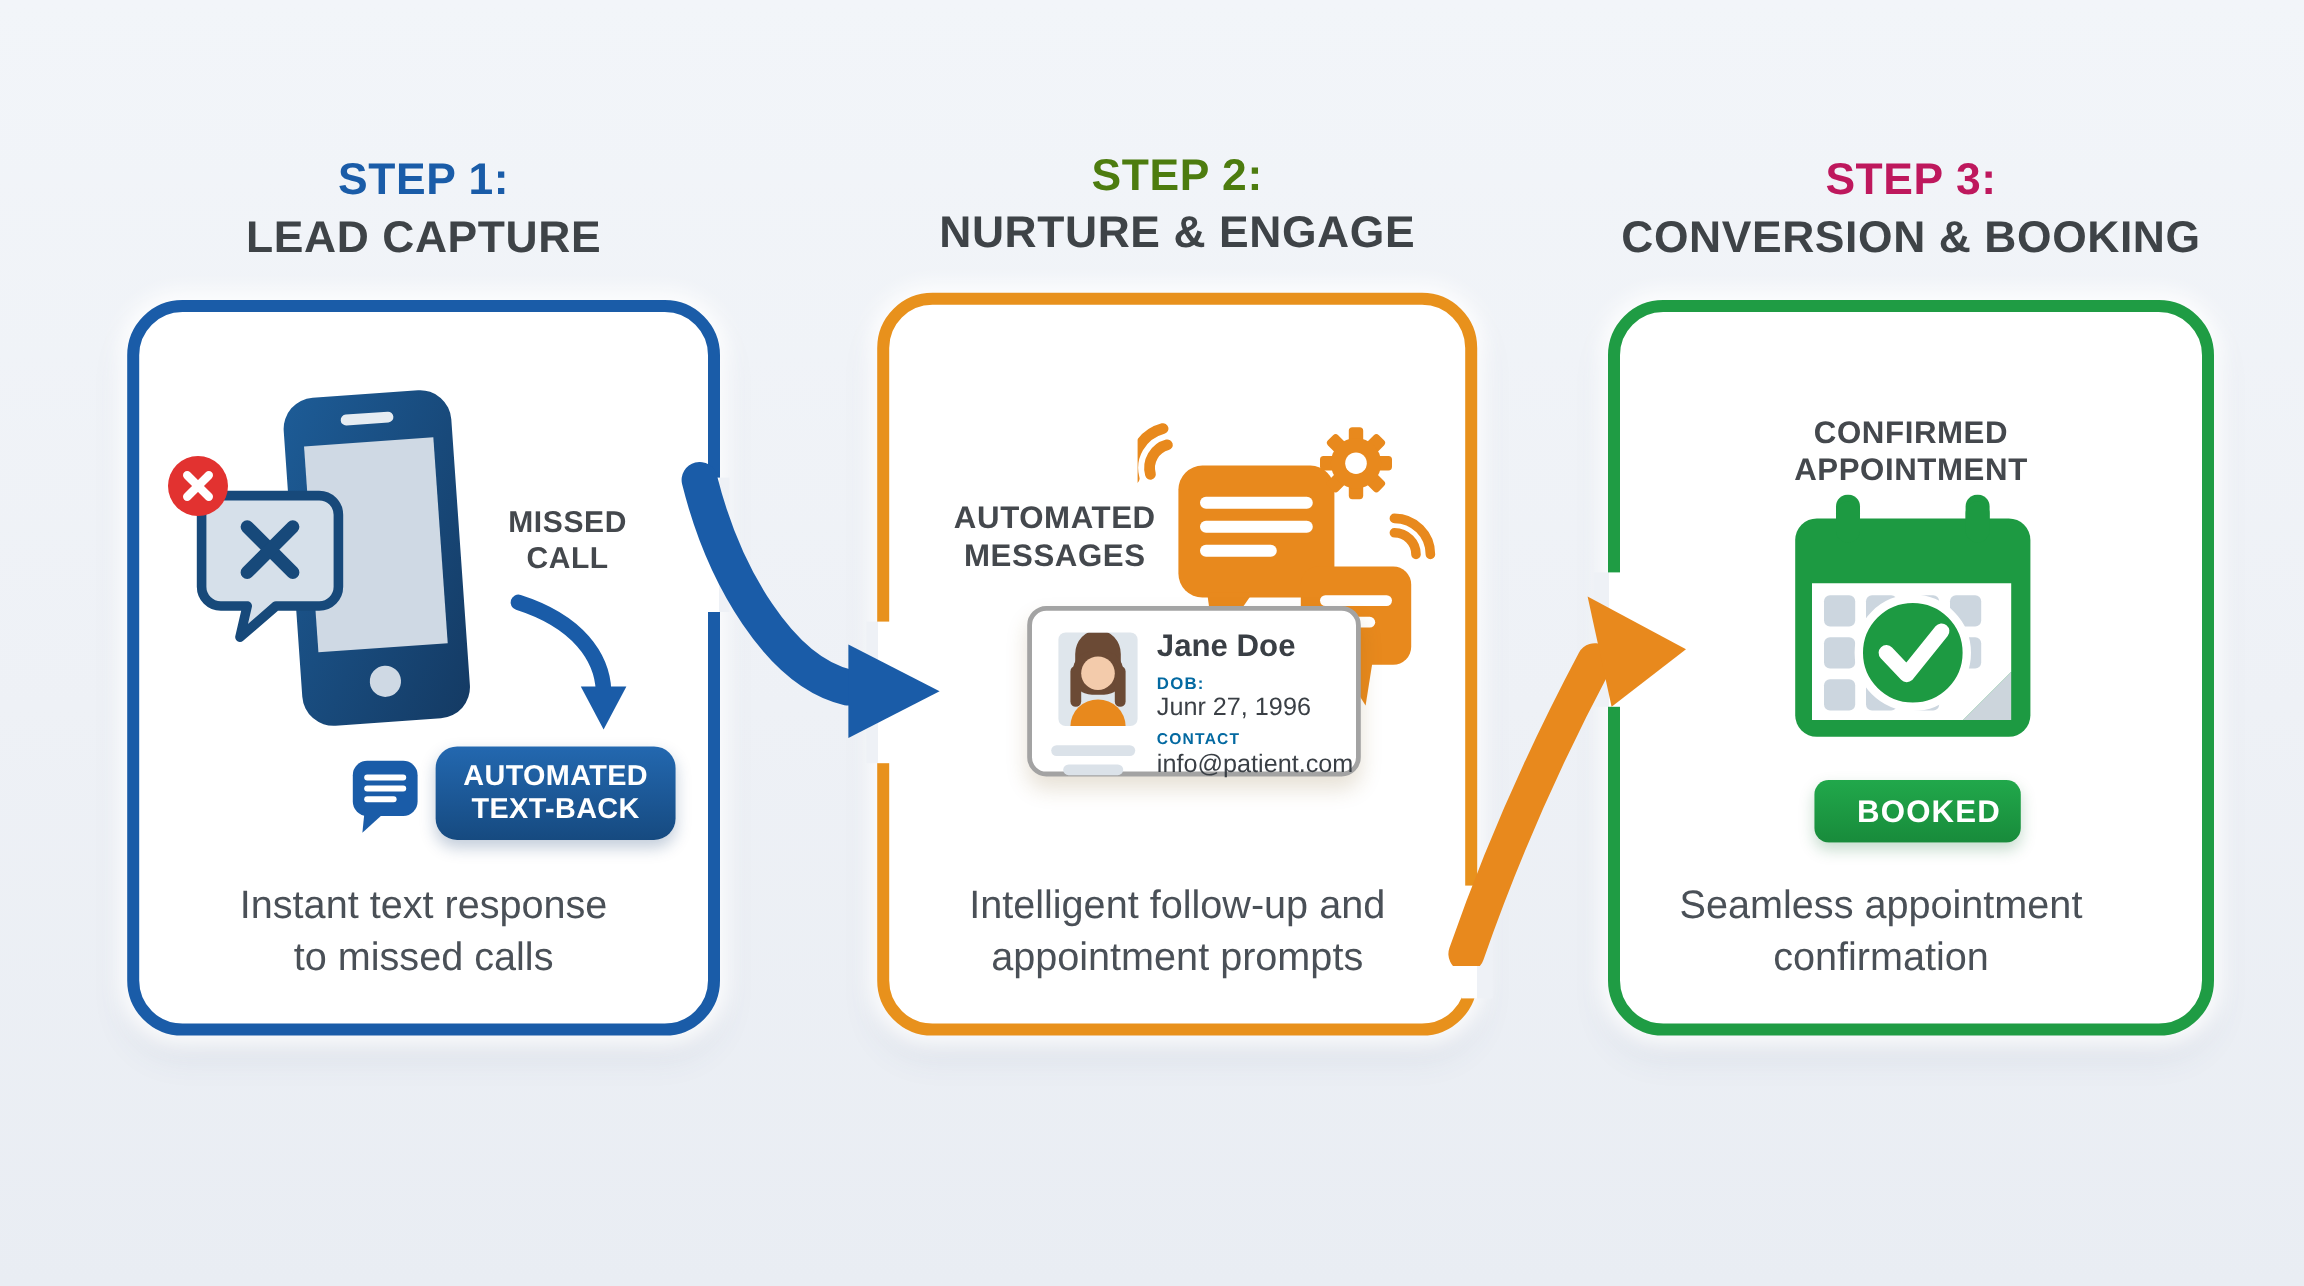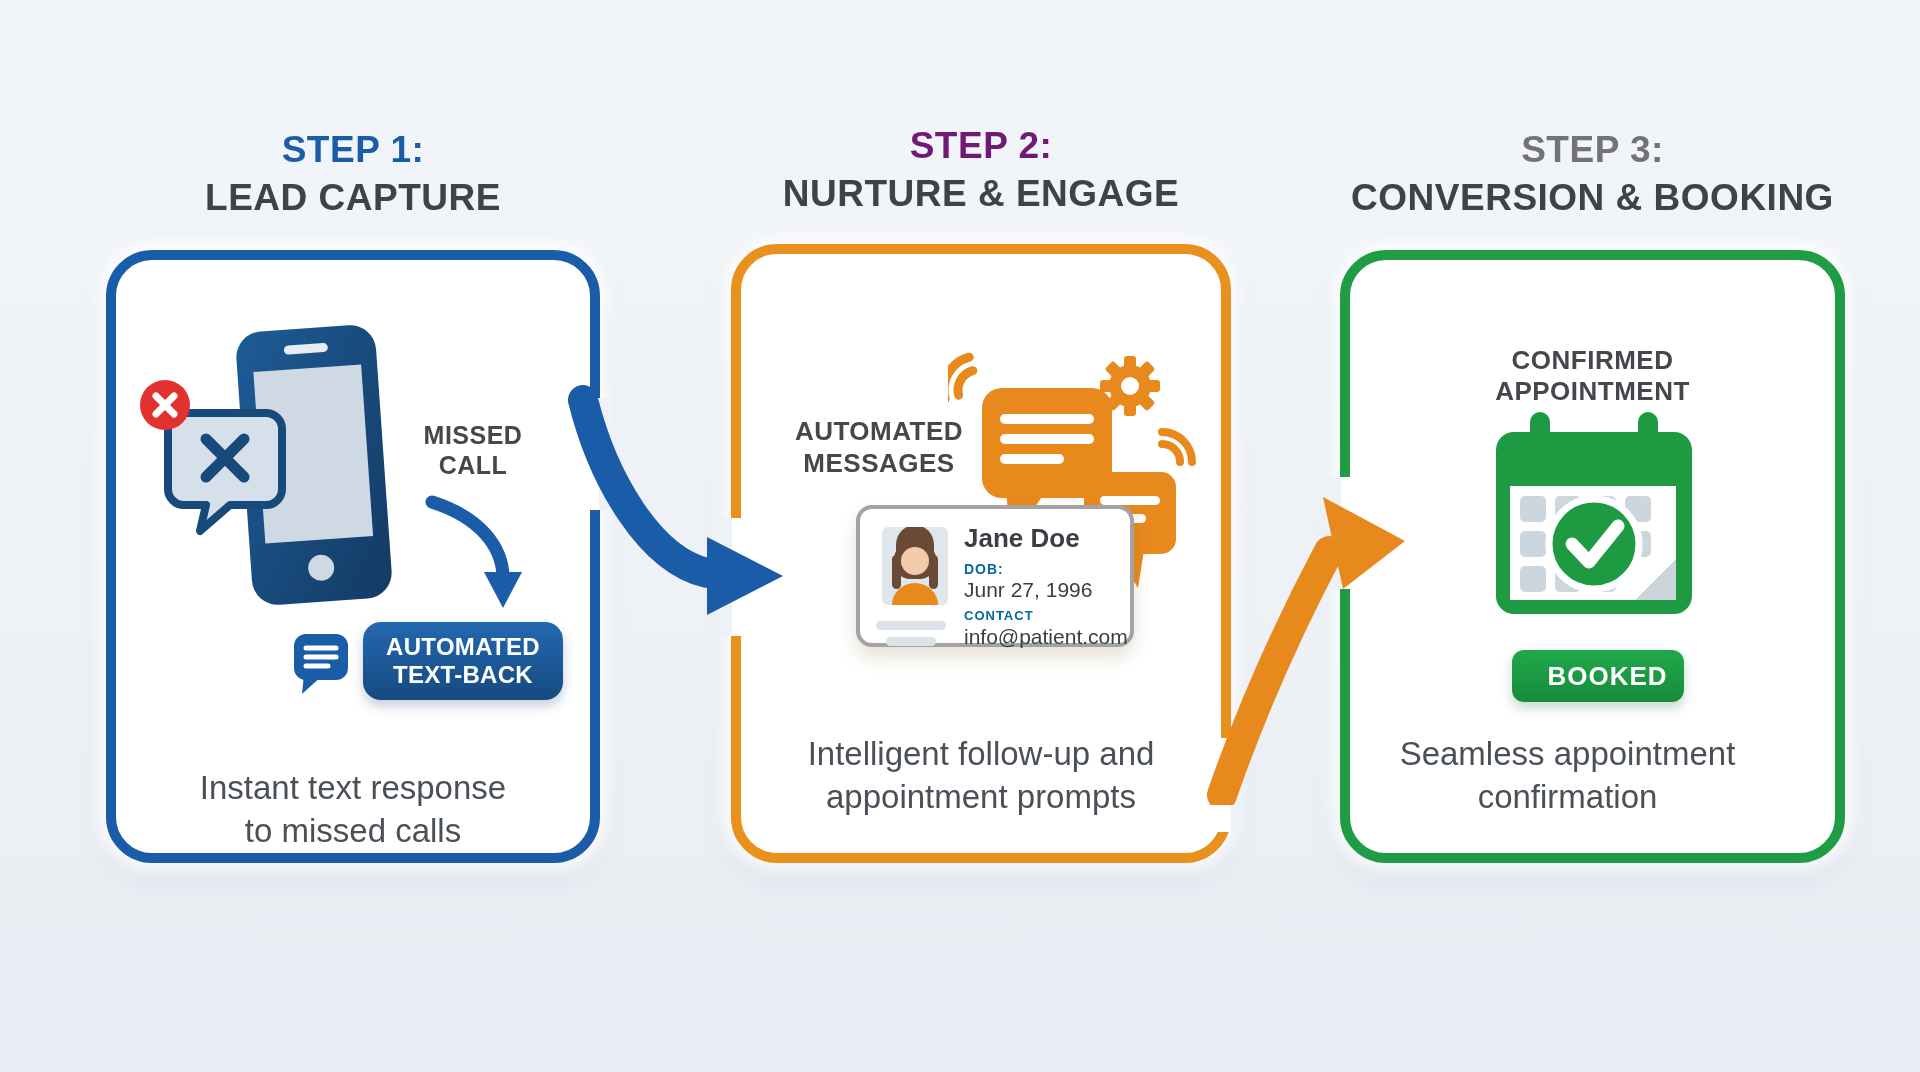--- a/index.html
+++ b/index.html
@@ -8,22 +8,22 @@
     font-family: "Liberation Sans", "DejaVu Sans", sans-serif;
     background: linear-gradient(180deg,#f2f5f9 0%, #eef1f6 55%, #e9edf3 100%);
     overflow: hidden;
   }
   #stage { position: relative; width: 1920px; height: 1072px; }
 
   .step-header { position:absolute; text-align:center; line-height:48px; letter-spacing:.5px; }
   .step-header .step-label { font-size:37px; font-weight:bold; display:block; }
   .step-header .step-title { font-size:37px; font-weight:bold; color:#3e4347; display:block; }
   .h1 .step-label { color:#1a5ca8; }
-  .h2 .step-label { color:#701a75; }
-  .h3 .step-label { color:#737373; }
+  .h2 .step-label { color:#4d7c0f; }
+  .h3 .step-label { color:#be185d; }
 
   .card {
     position:absolute; background:#ffffff; border-radius:46px;
     box-shadow: 0 0 16px 8px rgba(255,255,255,.85), 0 16px 30px rgba(70,90,130,.10);
   }
   .card1 { left:106px; top:250px; width:494px; height:613px; border:10px solid #1a5ca8; }
   .card2 { left:731px; top:244px; width:500px; height:619px; border:10px solid #e8911c; }
   .card3 { left:1340px; top:250px; width:505px; height:613px; border:10px solid #1f9c44; }
 
   .gap-patch { position:absolute; z-index:3; }
@@ -47,21 +47,21 @@
   }
   .booked-btn {
     left:1512px; top:650px; width:172px; height:52px;
     background: linear-gradient(180deg,#21a84b,#188b3b);
     font-size:26px; letter-spacing:1px; border-radius:12px;
     box-shadow: 0 6px 12px rgba(20,110,50,.25);
     padding-left: 19px;
   }
 
   .caption { position:absolute; z-index:4; text-align:center; color:#4a5057; font-size:33px; line-height:43px; }
-  .cap1 { left:106px; top:766px; width:494px; }
+  .cap1 { left:106px; top:732px; width:494px; }
   .cap2 { left:731px; top:732px; width:500px; }
   .cap3 { left:1340px; top:732px; width:455px; }
 
   .contact-card {
     position:absolute; z-index:4; left:856px; top:505px; width:278px; height:142px;
     background:#fff; border:4px solid #a3a3a3; border-radius:16px;
     box-shadow: 0 10px 18px rgba(120,90,30,.18);
   }
   .avatar-box { position:absolute; left:22px; top:18px; width:66px; height:78px; background:#dfe6ec; border-radius:6px; overflow:hidden; }
   .avatar-line { position:absolute; background:#dbe2e9; height:9px; border-radius:4.5px; }

